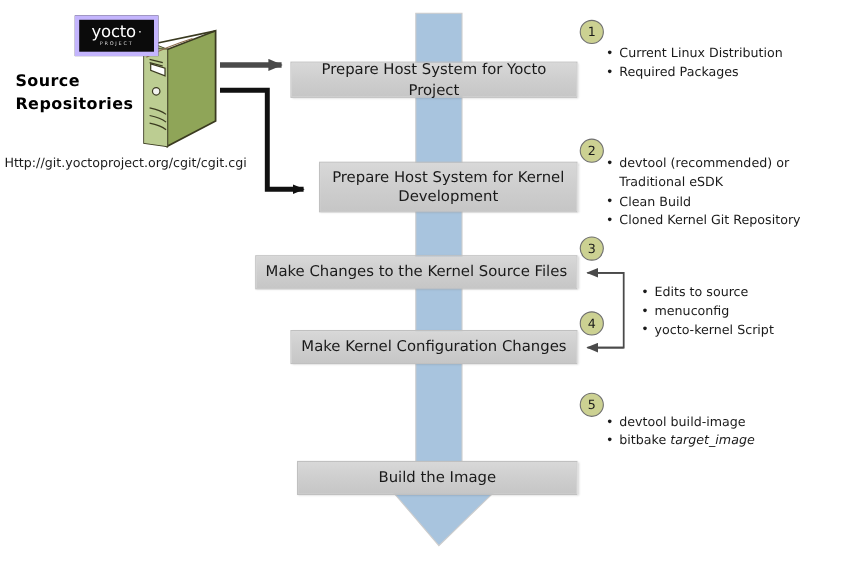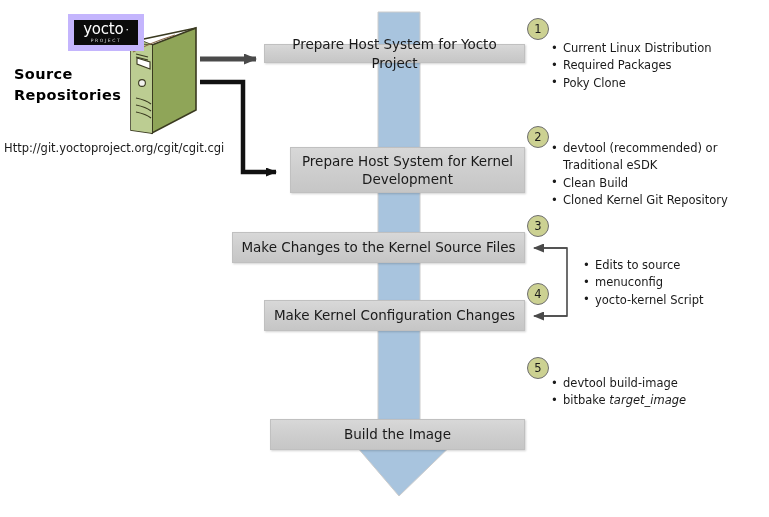--- a/index.html
+++ b/index.html
@@ -28,21 +28,21 @@
   }
 
   
   .yocto-logo {
     position: absolute;
     left: 68px;
     top: 14px;
     width: 76px;
     height: 37px;
     background: #0b0b0b;
-    border: 6px solid #c4b5fd;
+    border: 4px solid #c4b5fd;
     box-sizing: border-box;
     display: flex;
     flex-direction: column;
     align-items: center;
     justify-content: center;
     line-height: 1;
   }
   .yocto-word {
     color: #ffffff;
     font-size: 15px;
@@ -92,21 +92,21 @@
     display: flex;
     align-items: center;
     justify-content: center;
     text-align: center;
     font-size: 13.5px;
     color: #1a1a1a;
     line-height: 1.35;
     padding: 0 8px;
     box-shadow: 1px 1px 2px rgba(0,0,0,0.18);
   }
-  #box1 { left: 264px; top: 44px;  width: 261px; height: 19px; }
+  #box1 { left: 264px; top: 56px;  width: 261px; height: 33px; }
   #box2 { left: 290px; top: 147px; width: 235px; height: 46px; }
   #box3 { left: 232px; top: 232px; width: 293px; height: 31px; }
   #box4 { left: 264px; top: 300px; width: 261px; height: 31px; }
   #box5 { left: 270px; top: 379px; width: 255px; height: 31px; margin-top: 40px; }
 
   
   .step-circle {
     position: absolute;
     width: 22px;
     height: 22px;
@@ -237,21 +237,20 @@
   <div class="step-circle" id="circle1">1</div>
   <div class="step-circle" id="circle2">2</div>
   <div class="step-circle" id="circle3">3</div>
   <div class="step-circle" id="circle4">4</div>
   <div class="step-circle" id="circle5">5</div>
 
   <div class="notes" id="notes1">
     <ul>
         <li>Current Linux Distribution</li>
         <li>Required Packages</li>
-        <li>Poky Clone</li>
       </ul>
   </div>
   <div class="notes" id="notes2">
     <ul>
         <li>devtool (recommended) or
 Traditional eSDK</li>
         <li>Clean Build</li>
         <li>Cloned Kernel Git Repository</li>
       </ul>
   </div>

